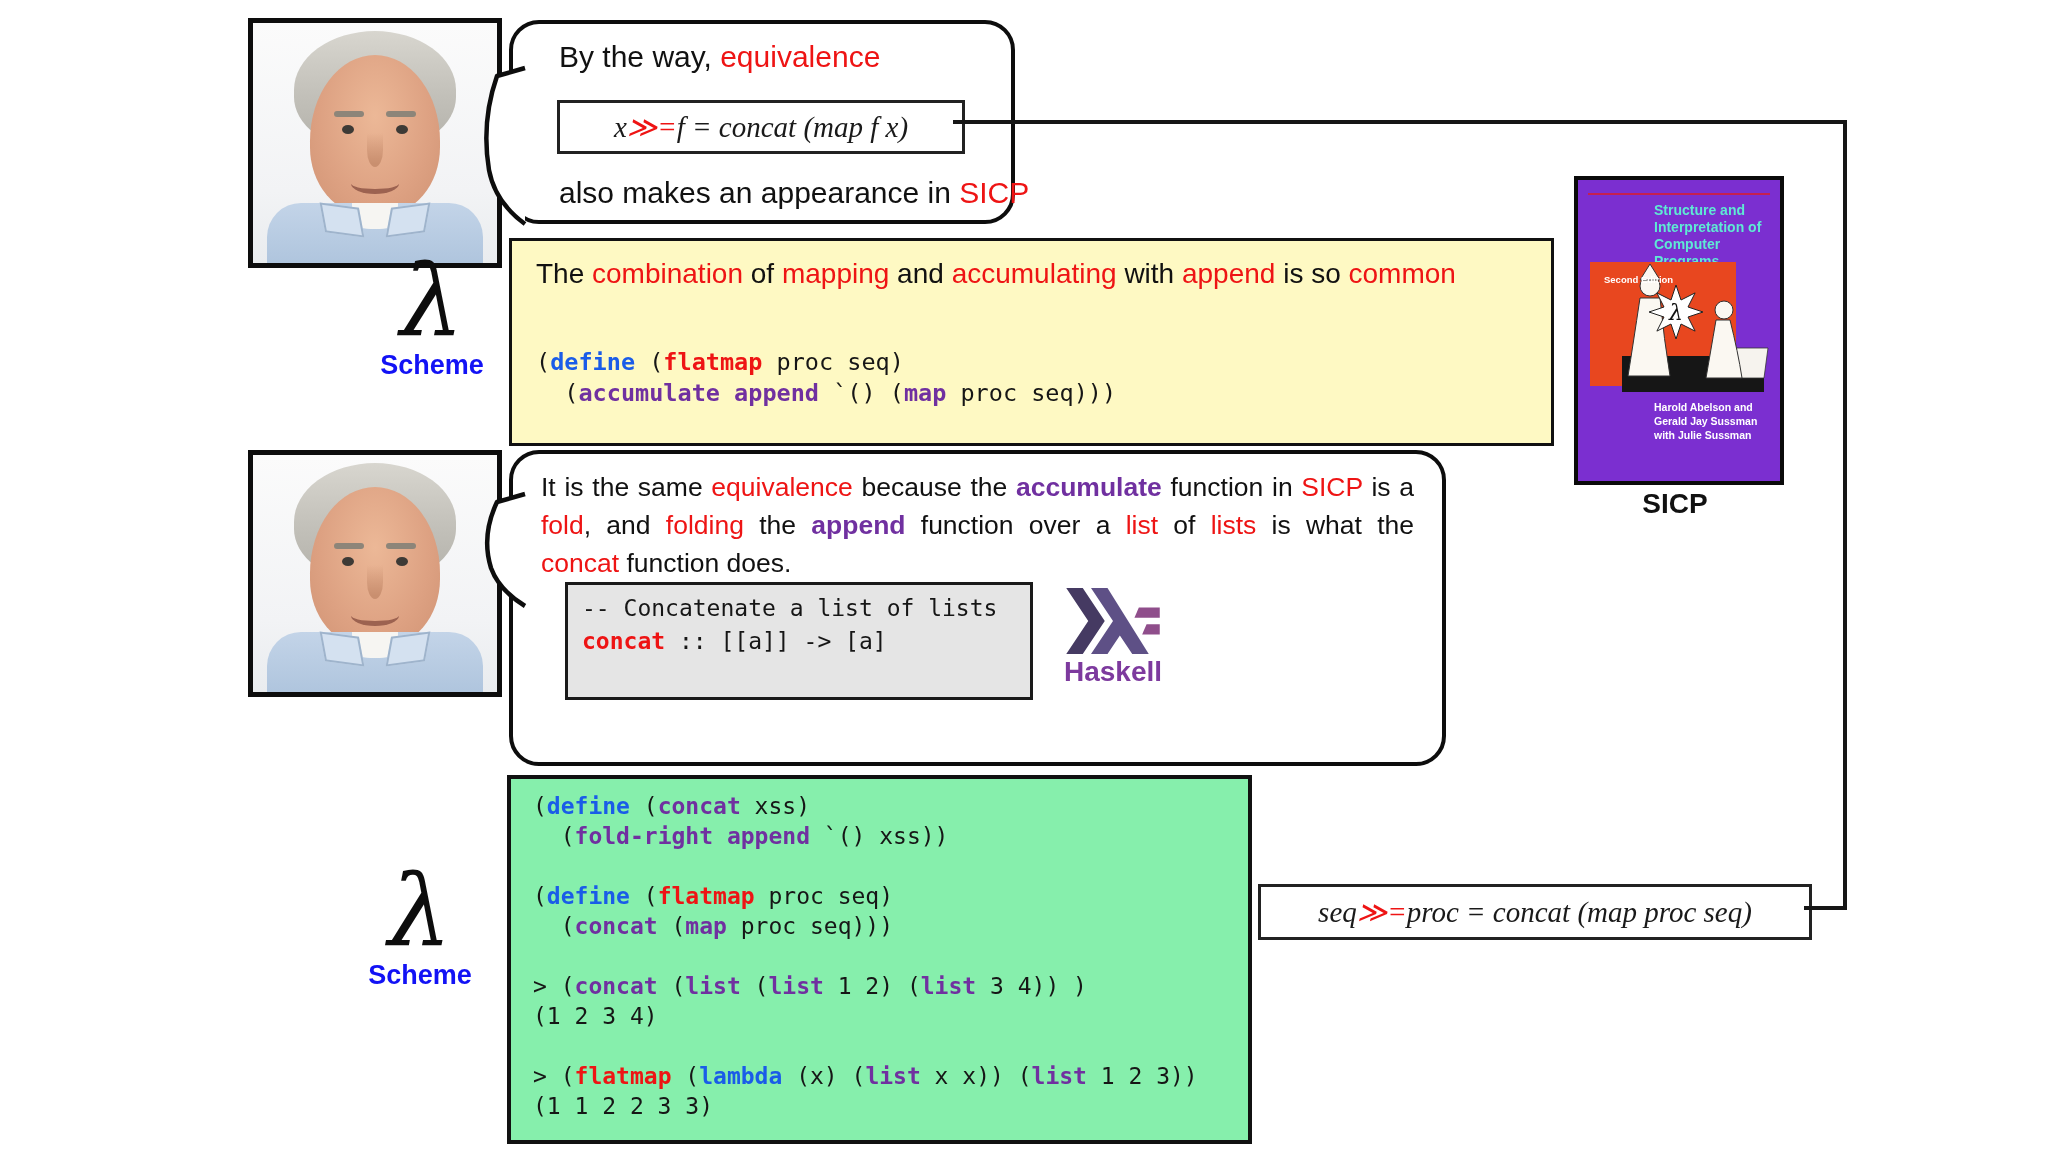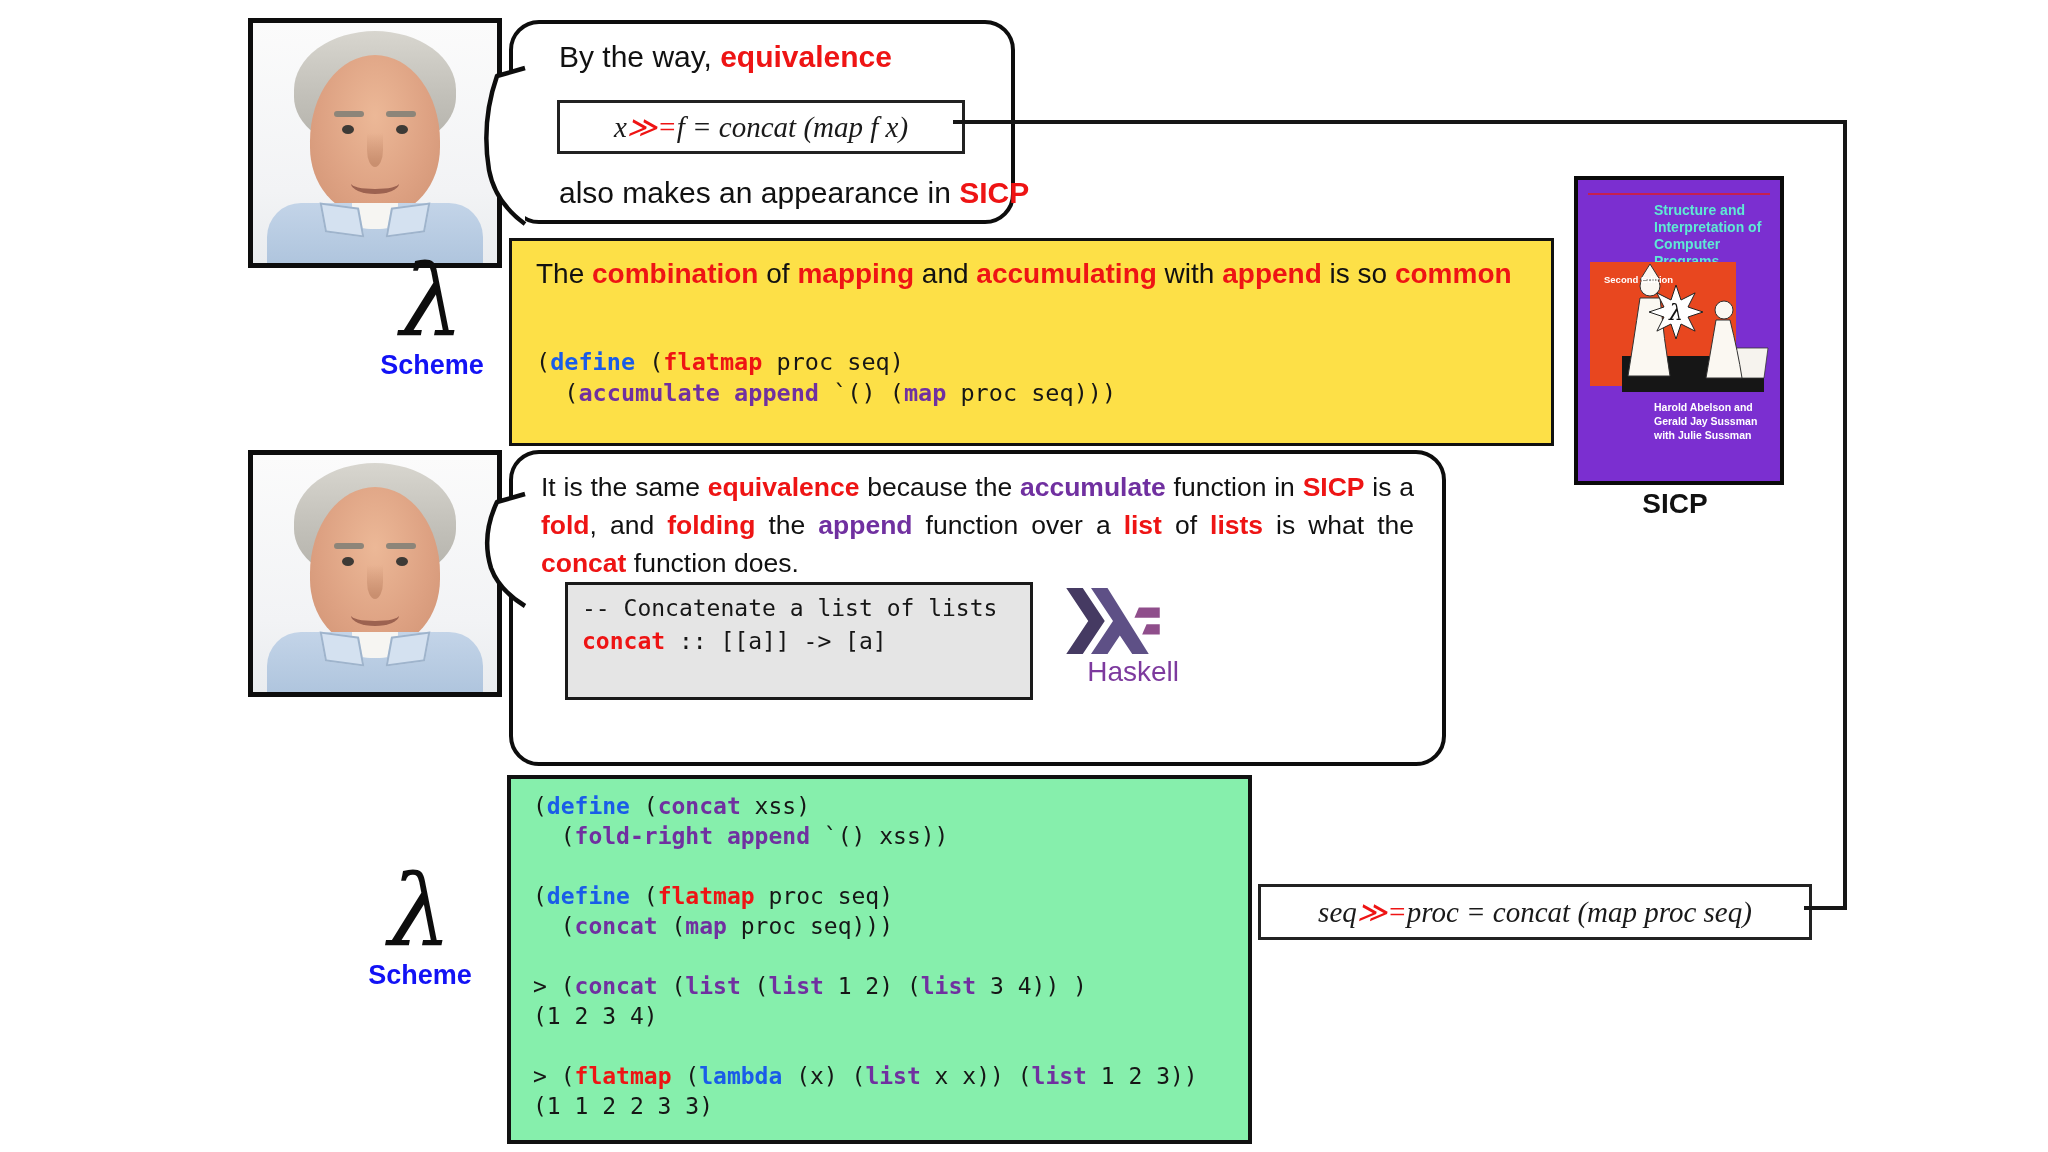--- a/index.html
+++ b/index.html
@@ -54,42 +54,42 @@
         font-family:"Liberation Serif",serif;font-size:29px;white-space:nowrap;}
   .b1-fbox{left:44px;top:76px;width:402px;height:48px;}
 
   .bubble2{left:509px;top:450px;width:929px;height:308px;}
   .b2-para{position:absolute;left:28px;top:14px;width:873px;font-size:26.5px;line-height:38px;}
   .b2-jline{text-align:justify;text-align-last:justify;}
   .b2-closing{left:28px;top:256px;font-size:27.5px;}
 
   
   .seg-k{color:var(--ink);}
-  .seg-r{color:var(--red);font-weight:700;}
+  .seg-r{color:var(--red);font-weight:400;}
   .seg-p{color:var(--purple);font-weight:700;}
   .seg-b{color:var(--blue-inline);font-weight:700;}
   .seg-i{font-style:italic;color:#1a1a1a;}
   .seg-ri{font-style:italic;color:var(--red);}
   .seg-c{color:#161616;}
   .seg-cb{color:var(--code-blue);font-weight:700;}
   .seg-cp{color:var(--purple);font-weight:700;}
   .seg-cr{color:var(--red);font-weight:700;}
 
   
-  .mid-box{position:absolute;left:509px;top:238px;width:1039px;height:202px;background:#fde047;border:3.5px solid #111;}
+  .mid-box{position:absolute;left:509px;top:238px;width:1039px;height:202px;background:#fef9c3;border:3.5px solid #111;}
   .mid-para{position:absolute;left:24px;top:14px;width:991px;font-size:28px;line-height:38px;white-space:nowrap;}
   .code{font-family:"DejaVu Sans Mono","Liberation Mono",monospace;}
   .code-line{white-space:pre;}
   .mid-code{position:absolute;left:24px;top:106px;font-size:23.5px;line-height:31px;}
 
   .hask-box{position:absolute;left:52px;top:128px;width:462px;height:112px;border:3px solid #1a1a1a;background:#e5e5e5;}
   .hask-code{position:absolute;left:14px;top:7px;font-size:23px;line-height:33px;}
   .hask-logo{position:absolute;left:552px;top:134px;width:96px;height:66px;}
-  .hask-label{position:absolute;left:534px;top:202px;width:132px;text-align:right;
-              font-size:28px;font-weight:400;color:#7d3a9e;}
+  .hask-label{position:absolute;left:534px;top:202px;width:132px;text-align:center;
+              font-size:28px;font-weight:700;color:#7d3a9e;}
 
   .repl-box{position:absolute;left:507px;top:775px;width:737px;height:361px;background:#86efac;border:4px solid #111;}
   .repl-code{position:absolute;left:22px;top:12px;font-size:23px;line-height:30px;}
 
   .fbox-right{left:1258px;top:884px;width:548px;height:50px;}
 
   
   .badge{position:absolute;width:140px;text-align:center;}
   .badge .lam{font-family:"DejaVu Serif",serif;font-style:italic;font-size:100px;line-height:92px;color:#0d0d0d;}
   .badge .scheme-label{margin-top:2px;font-size:27px;font-weight:700;color:var(--blue-label);}

